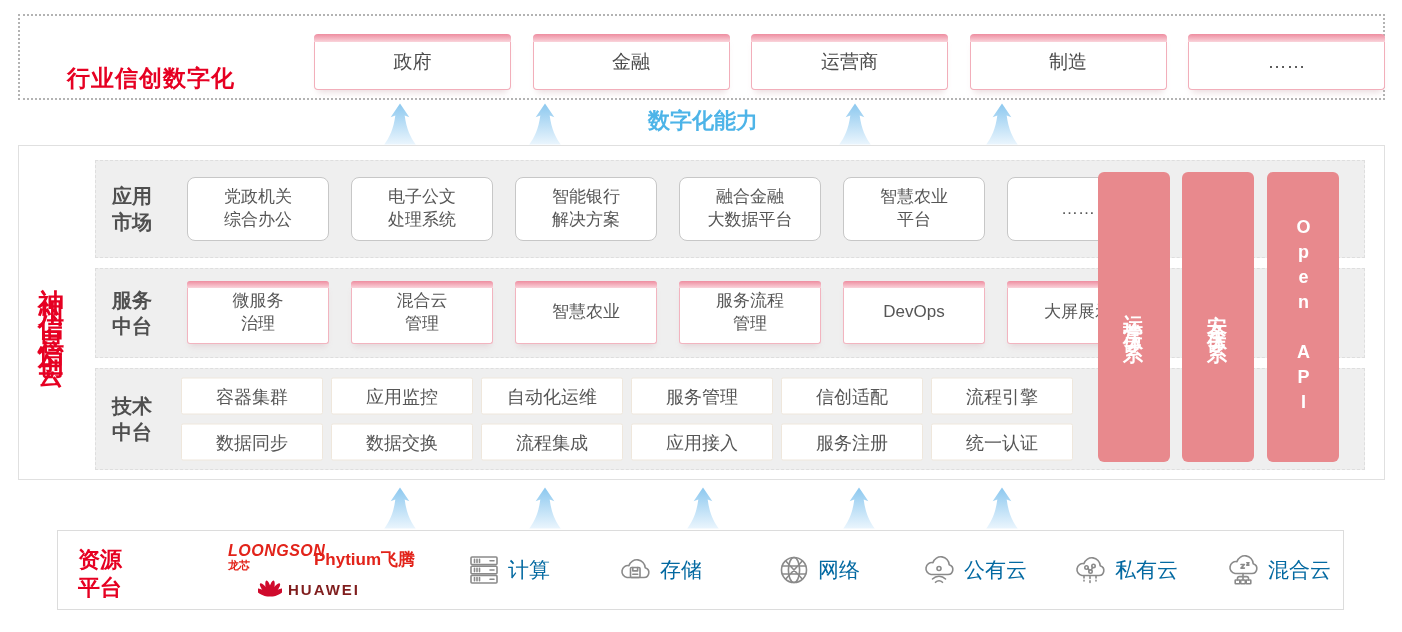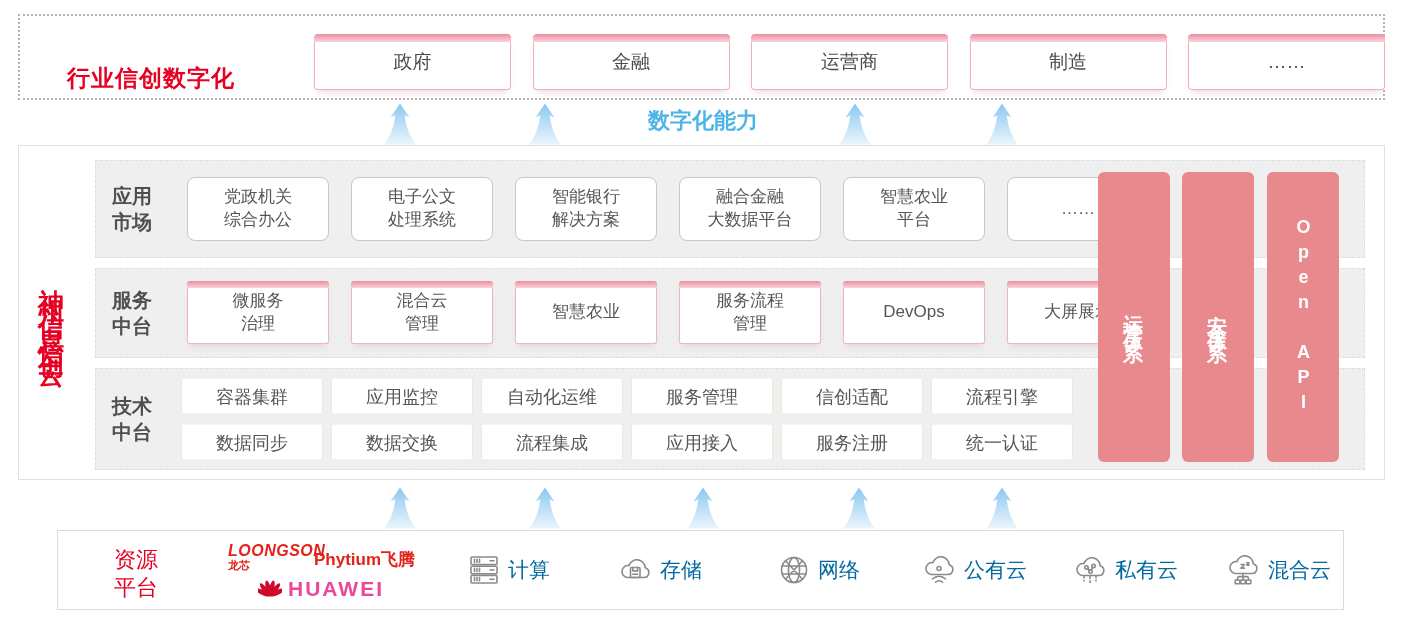--- a/index.html
+++ b/index.html
@@ -47,27 +47,27 @@
                display:flex; align-items:center; justify-content:center; font-size:18px; color:#565656; }
 
   
   .side-bar { position:absolute; top:172px; width:72px; height:290px; background:#e8898d; border-radius:6px;
               display:flex; align-items:center; justify-content:center;
               writing-mode:vertical-lr; text-orientation:upright; color:#fff; font-size:20px; font-weight:bold; letter-spacing:9px; }
   .bar-1 { left:1098px; } .bar-2 { left:1182px; } .bar-3 { left:1267px; font-size:18px; letter-spacing:5px; }
 
   
   .res-box { position:absolute; left:57px; top:530px; width:1287px; height:80px; background:#fff; border:1px solid #dcdcdc; }
-  .res-label { position:absolute; left:20px; top:15px; font-size:22px; font-weight:normal; color:#e60022; line-height:1.25; white-space:pre-line;margin-left:36px; }
+  .res-label { position:absolute; left:20px; top:15px; font-size:22px; font-weight:bold; color:#e60022; line-height:1.25; white-space:pre-line; }
   .logo-loongson { position:absolute; left:170px; top:11px; width:110px; color:#e2231a; }
   .logo-loongson .ls-main { font-size:16px; font-weight:900; font-style:italic; letter-spacing:.5px; }
   .logo-loongson .ls-sub { font-size:11px; font-weight:bold; margin-top:-2px; }
   .logo-phytium { position:absolute; left:256px; top:17px; font-size:17px; font-weight:bold; color:#e2231a; }
   .logo-huawei { position:absolute; left:200px; top:46px; display:flex; align-items:center; gap:6px; }
-  .logo-huawei .hw-text { font-size:21px; font-weight:bold; color:#ec4899; letter-spacing:2px; }
+  .logo-huawei .hw-text { font-size:15px; font-weight:bold; color:#7f1d1d; letter-spacing:2px; }
   .res-item { position:absolute; top:21px; display:flex; align-items:center; gap:6px; }
   .res-item .txt { font-size:21px; color:#0369a1; }
   .res-item svg { stroke:#8a8a8a; fill:none; stroke-width:1.6; stroke-linecap:round; stroke-linejoin:round; }
   .ri-1{left:408px;} .ri-2{left:558px;} .ri-3{left:718px;} .ri-4{left:862px;} .ri-5{left:1013px;} .ri-6{left:1166px;}
 </style>
 </head>
 <body>
 
 <div class="stage">
 

